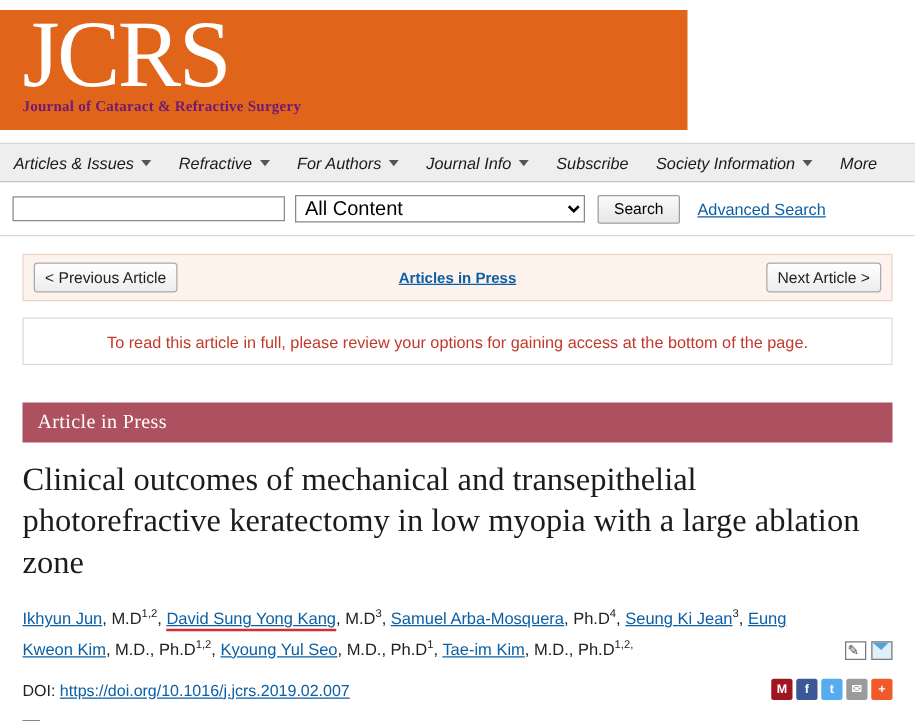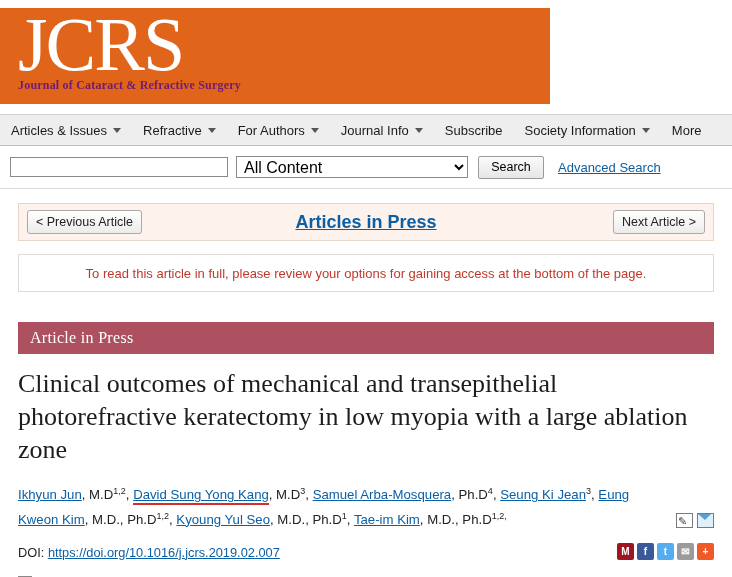--- a/index.html
+++ b/index.html
@@ -55,20 +55,21 @@
   
   .navbar {
     height: 30px;
     background: #eeeeee;
     border-top: 1px solid #cfcfcf;
     border-bottom: 1px solid #bdbdbd;
     display: flex;
     align-items: stretch;
     font-size: 13px;
     color: #222222;
+    font-style: italic;
   }
   .nav-item {
     display: flex;
     align-items: center;
     padding: 0 11px;
     white-space: nowrap;
     cursor: pointer;
     color: #1a1a1a;
   }
   .caret {
@@ -154,21 +155,21 @@
     padding: 4px 8px;
     color: #222222;
     cursor: pointer;
     white-space: nowrap;
   }
   .artnav-title {
     position: absolute;
     left: 0;
     right: 0;
     text-align: center;
-    font-size: 18px;
+    font-size: 12px;
     font-weight: bold;
     color: #0b5fa5;
     text-decoration: underline;
     cursor: pointer;
   }
 
   .accessnote {
     margin-top: 13px;
     border: 1px solid #dcdcdc;
     background: #ffffff;

